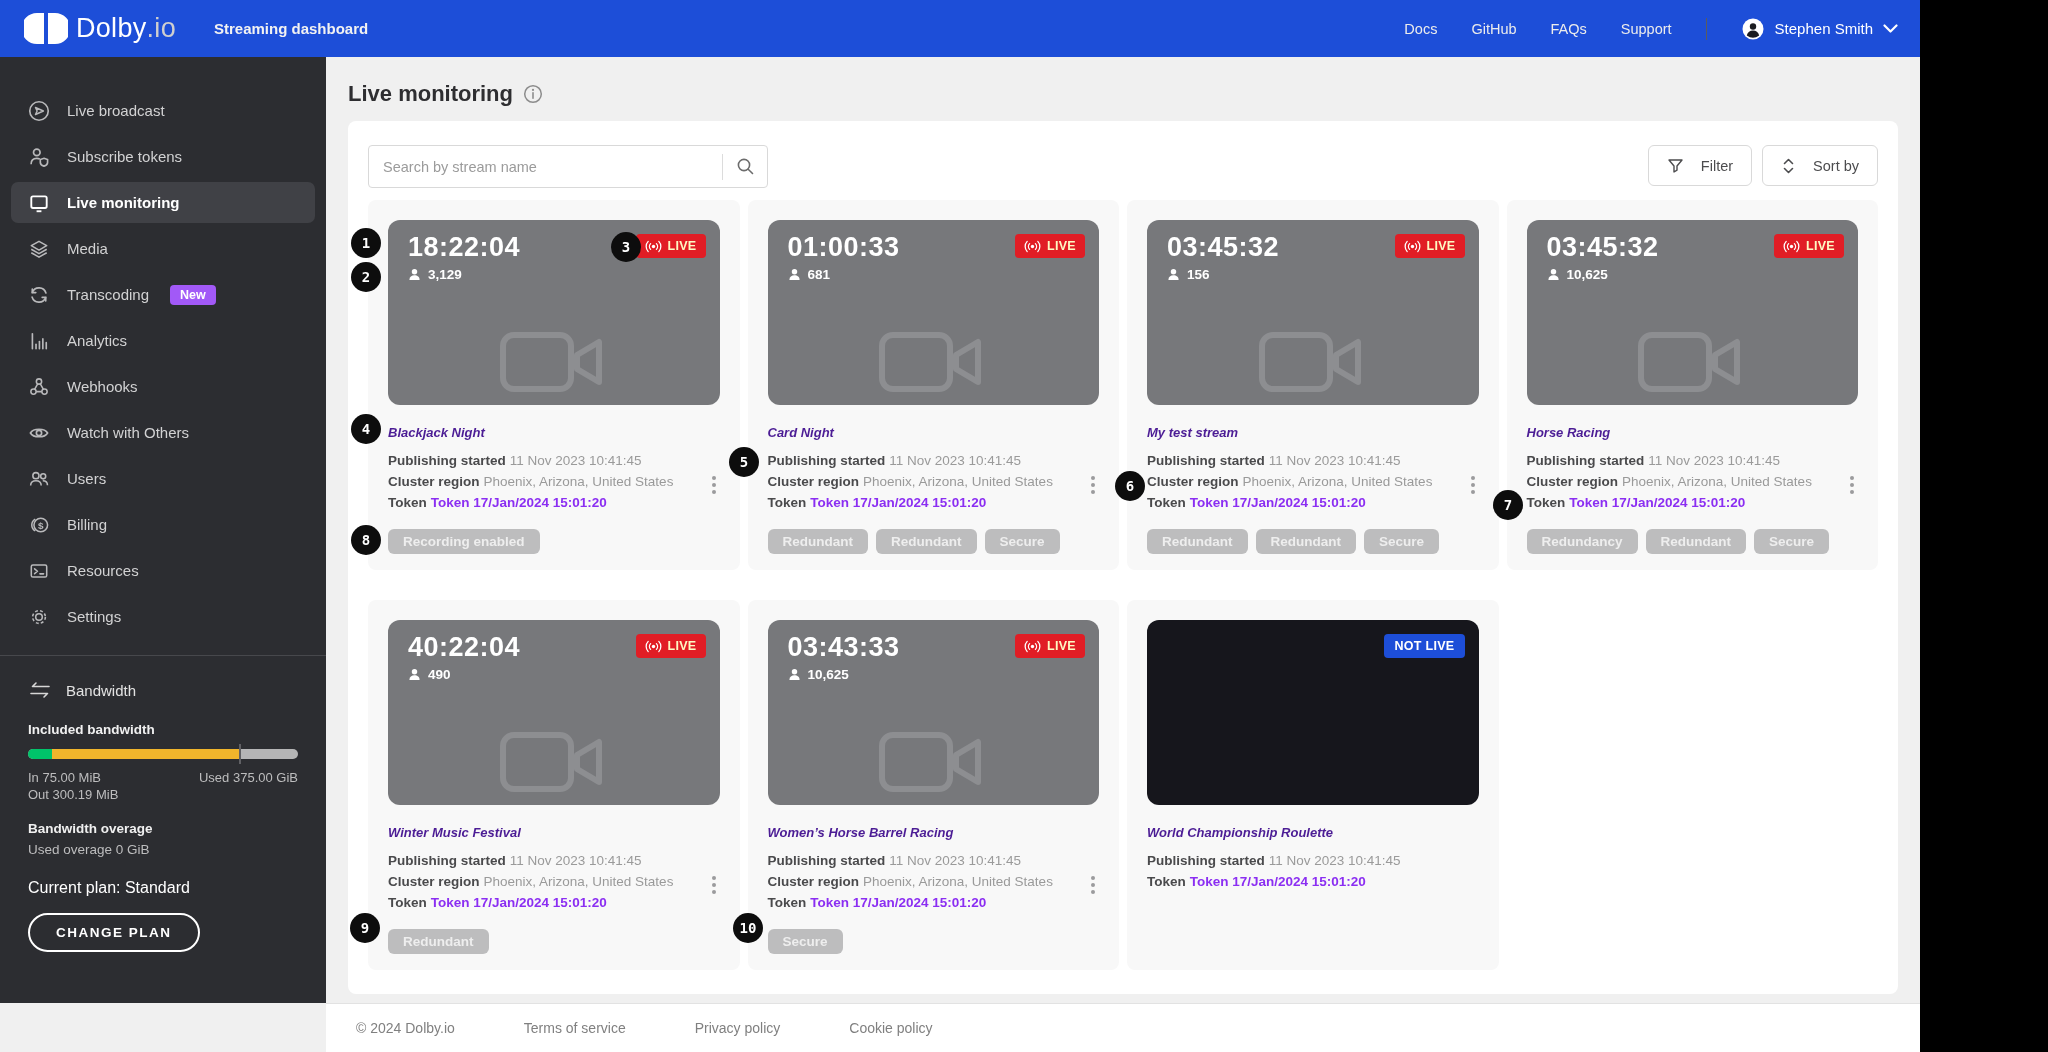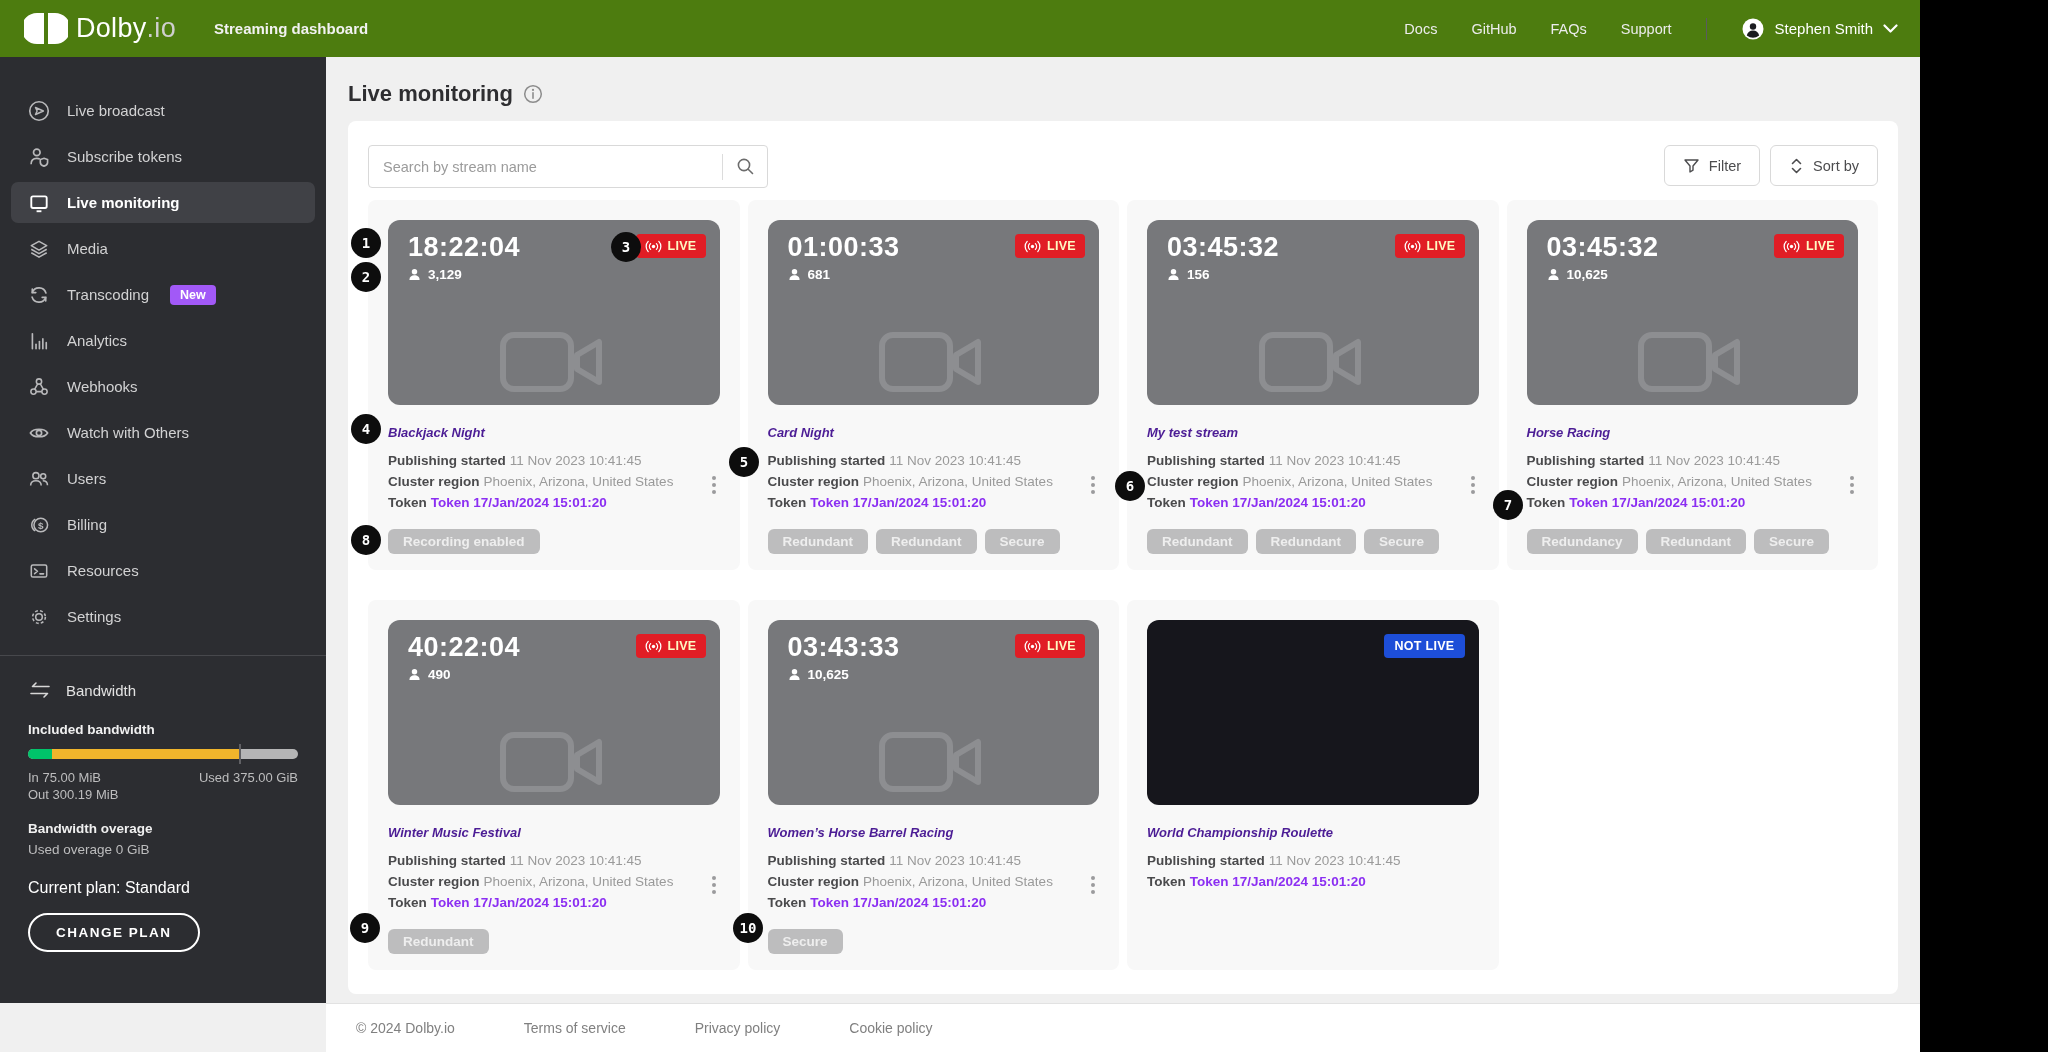--- a/index.html
+++ b/index.html
@@ -1,20 +1,20 @@
 <!DOCTYPE html>
 <html><head>
 <meta charset="utf-8">
 <style>
   * { margin:0; padding:0; box-sizing:border-box; }
   html,body { width:2048px; height:1052px; background:#000; font-family:"Liberation Sans",sans-serif; overflow:hidden; }
   .app { position:relative; width:1920px; height:1052px; background:#f0f0f0; overflow:hidden; }
 
   
-  .topbar { position:absolute; top:0; left:0; right:0; height:57px; background:#4d7c0f; display:flex; align-items:center; padding:0 22px 0 24px; z-index:30; }
+  .topbar { position:absolute; top:0; left:0; right:0; height:57px; background:#1d4ed8; display:flex; align-items:center; padding:0 22px 0 24px; z-index:30; }
   .brand { display:flex; align-items:center; gap:8px; }
   .brand-name { color:#fff; font-size:27px; font-weight:400; letter-spacing:.3px; }
   .brand-name .io { color:#cfcfcf; font-weight:300; }
   .product-name { color:#f2f2f2; font-size:15px; font-weight:700; margin-left:38px; }
   .topbar-right { margin-left:auto; display:flex; align-items:center; gap:34px; }
   .top-link { color:#ececec; font-size:14.5px; cursor:pointer; }
   .top-sep { width:1px; height:22px; background:#5a5b60; }
   .user-chip { display:flex; align-items:center; gap:10px; color:#fff; font-size:15px; cursor:pointer; }
 
   
@@ -47,21 +47,21 @@
   .page-head { display:flex; align-items:center; gap:10px; margin:6px 0 14px 0; }
   .page-title { font-size:22px; font-weight:700; color:#2e2e31; }
   .panel { background:#fff; border-radius:8px; padding:24px 20px 24px 20px; min-height:856px; }
   .toolbar { display:flex; align-items:flex-start; justify-content:space-between; }
   .searchbox { width:400px; height:43px; border:1px solid #d9d9d9; border-radius:4px; background:#fff; display:flex; align-items:center; overflow:hidden; }
   .searchbox input { flex:1; border:none; outline:none; font-size:14.5px; color:#444; padding:0 14px; font-family:"Liberation Sans",sans-serif; background:transparent; }
   .searchbox input::placeholder { color:#9b9b9b; }
   .search-sep { width:1px; height:26px; background:#dcdcdc; }
   .search-btn { width:44px; height:100%; display:flex; align-items:center; justify-content:center; background:none; border:none; cursor:pointer; color:#6c6c6c; }
   .toolbtns { display:flex; gap:10px; }
-  .toolbtn { display:flex; align-items:center; gap:9px; height:41px; padding:0 18px; background:#fff; border:1px solid #d9d9d9; border-radius:6px; font-size:14.5px; color:#4c4c4e; cursor:pointer; font-family:"Liberation Sans",sans-serif; }
+  .toolbtn { display:flex; align-items:center; gap:17px; height:41px; padding:0 18px; background:#fff; border:1px solid #d9d9d9; border-radius:6px; font-size:14.5px; color:#4c4c4e; cursor:pointer; font-family:"Liberation Sans",sans-serif; }
 
   
   .grid { margin-top:12px; display:grid; grid-template-columns:repeat(4,1fr); column-gap:8px; row-gap:30px; }
   .card { background:#f8f8f8; border-radius:8px; padding:20px 20px 16px 20px; position:relative; }
   .thumb { position:relative; height:185px; border-radius:12px; background:#77787b; display:flex; align-items:flex-end; justify-content:center; }
   .thumb-dark { background:#16161c; }
   .thumb .cam { color:#8d8e91; margin-top:20px; }
   .stat { position:absolute; top:12px; left:20px; color:#fff; }
   .timer { font-size:27px; font-weight:700; letter-spacing:.5px; }
   .viewers { display:flex; align-items:center; gap:7px; font-size:13.5px; font-weight:700; margin-top:4px; }

